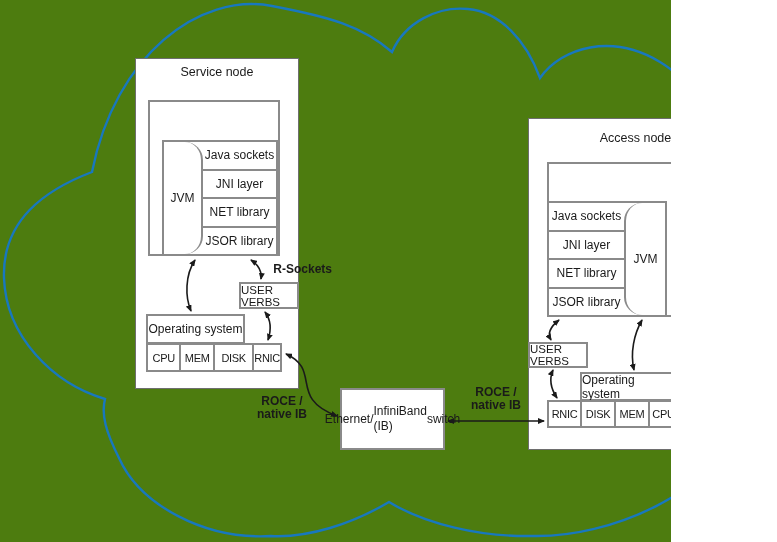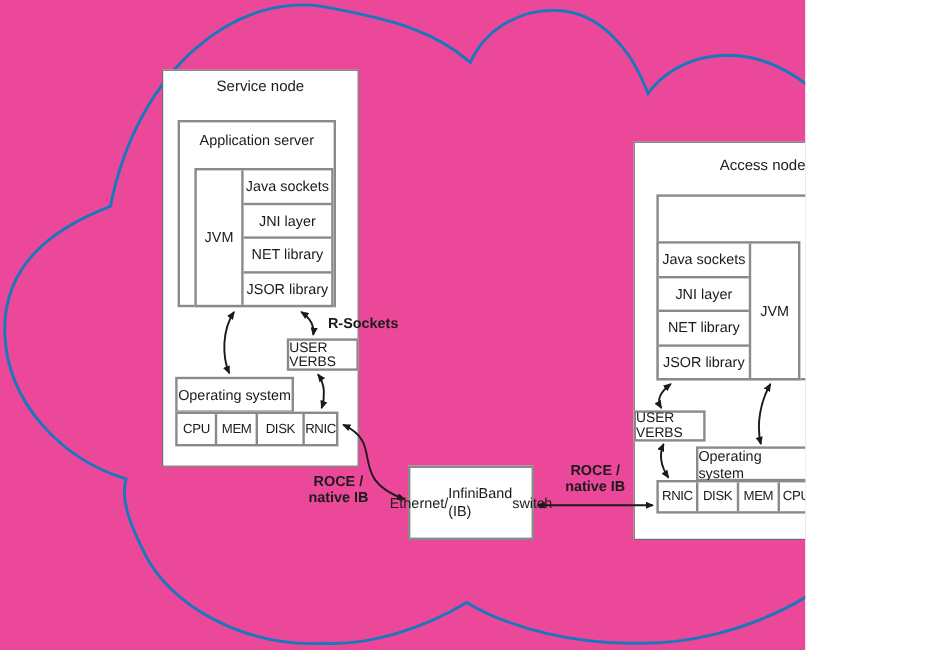--- a/index.html
+++ b/index.html
@@ -1,29 +1,29 @@
 <!DOCTYPE html>
 <html style="--cloud-stroke: #1878be; --box-border: #8a8a8a; --node-border: #6e6e6e; --arrow: #1a1a1a; --text: #1a1a1a;"><head>
 <meta charset="utf-8">
 <style>
   :root{
     --cloud-stroke:#1878be; --box-border:#8a8a8a; --node-border:#6e6e6e;
     --arrow:#1a1a1a; --text:#1a1a1a;
   }
   html,body{margin:0;padding:0;background:#fff;}
-  #stage{position:relative;width:671px;height:542px;background:#ec4899;overflow:hidden;
+  #stage{position:relative;width:671px;height:542px;background:#4d7c0f;overflow:hidden;
          font-family:"Liberation Sans",sans-serif;color:var(--text);}
   svg.layer{position:absolute;left:0;top:0;pointer-events:none;}
   .cloud{stroke:var(--cloud-stroke);stroke-width:2.4;fill:none;stroke-linejoin:miter;}
   .edge{stroke:var(--arrow);stroke-width:1.6;fill:none;}
   .box{position:absolute;box-sizing:border-box;border:2px solid var(--box-border);background:#fff;}
   .nodebox{position:absolute;box-sizing:border-box;border:1.5px solid var(--node-border);background:#fff;}
   .title{position:absolute;text-align:center;font-size:12.5px;line-height:16px;}
   .jvm-wrap{display:flex;box-sizing:border-box;align-items:stretch;padding:0;}
-  .jvm-cell{display:flex;align-items:center;justify-content:center;font-size:12px;box-sizing:border-box;}
+  .jvm-cell{display:flex;align-items:center;justify-content:center;font-size:12px;box-sizing:border-box;border-radius:18px;}
   .jvm-cell.left{border-right:2px solid var(--box-border);}
   .jvm-cell.right{border-left:2px solid var(--box-border);}
   .stack-col{display:flex;flex-direction:column;flex:1;}
   .stack-cell{flex:1;display:flex;align-items:center;justify-content:center;font-size:12px;box-sizing:border-box;}
   .stack-cell + .stack-cell{border-top:2px solid var(--box-border);}
   .hw-row{display:flex;align-items:stretch;}
   .hw-cell{display:flex;align-items:center;justify-content:center;font-size:11px;letter-spacing:-0.3px;box-sizing:border-box;}
   .hw-cell + .hw-cell{border-left:2px solid var(--box-border);}
   .small-center{display:flex;align-items:center;justify-content:center;font-size:12px;}
   .uv{display:flex;flex-direction:column;justify-content:center;
@@ -53,21 +53,20 @@
       C 205 540 140 505 119 458
       C 106 432 101 415 105 399
       C 52 383 6 336 4 278
       C 2 220 45 190 92 172 Z"></path>
   </svg>
 
   <div class="nodebox" style="left:135px;top:58px;width:164px;height:331px;"></div>
   <div class="title" style="left:135px;top:64px;width:164px;">Service node</div>
 
   <div class="box" style="left:148px;top:100px;width:132px;height:156px;"></div>
-  <div class="title" style="left:148px;top:109px;width:132px;font-size:12px;">Application server</div>
 
   <div class="box jvm-wrap" style="left:162px;top:140px;width:116px;height:116px;">
     <div class="jvm-cell left" style="width:39px;">JVM</div>
     <div class="stack-col">
       <div class="stack-cell">Java sockets</div>
       <div class="stack-cell">JNI layer</div>
       <div class="stack-cell">NET library</div>
       <div class="stack-cell">JSOR library</div>
     </div>
   </div>

